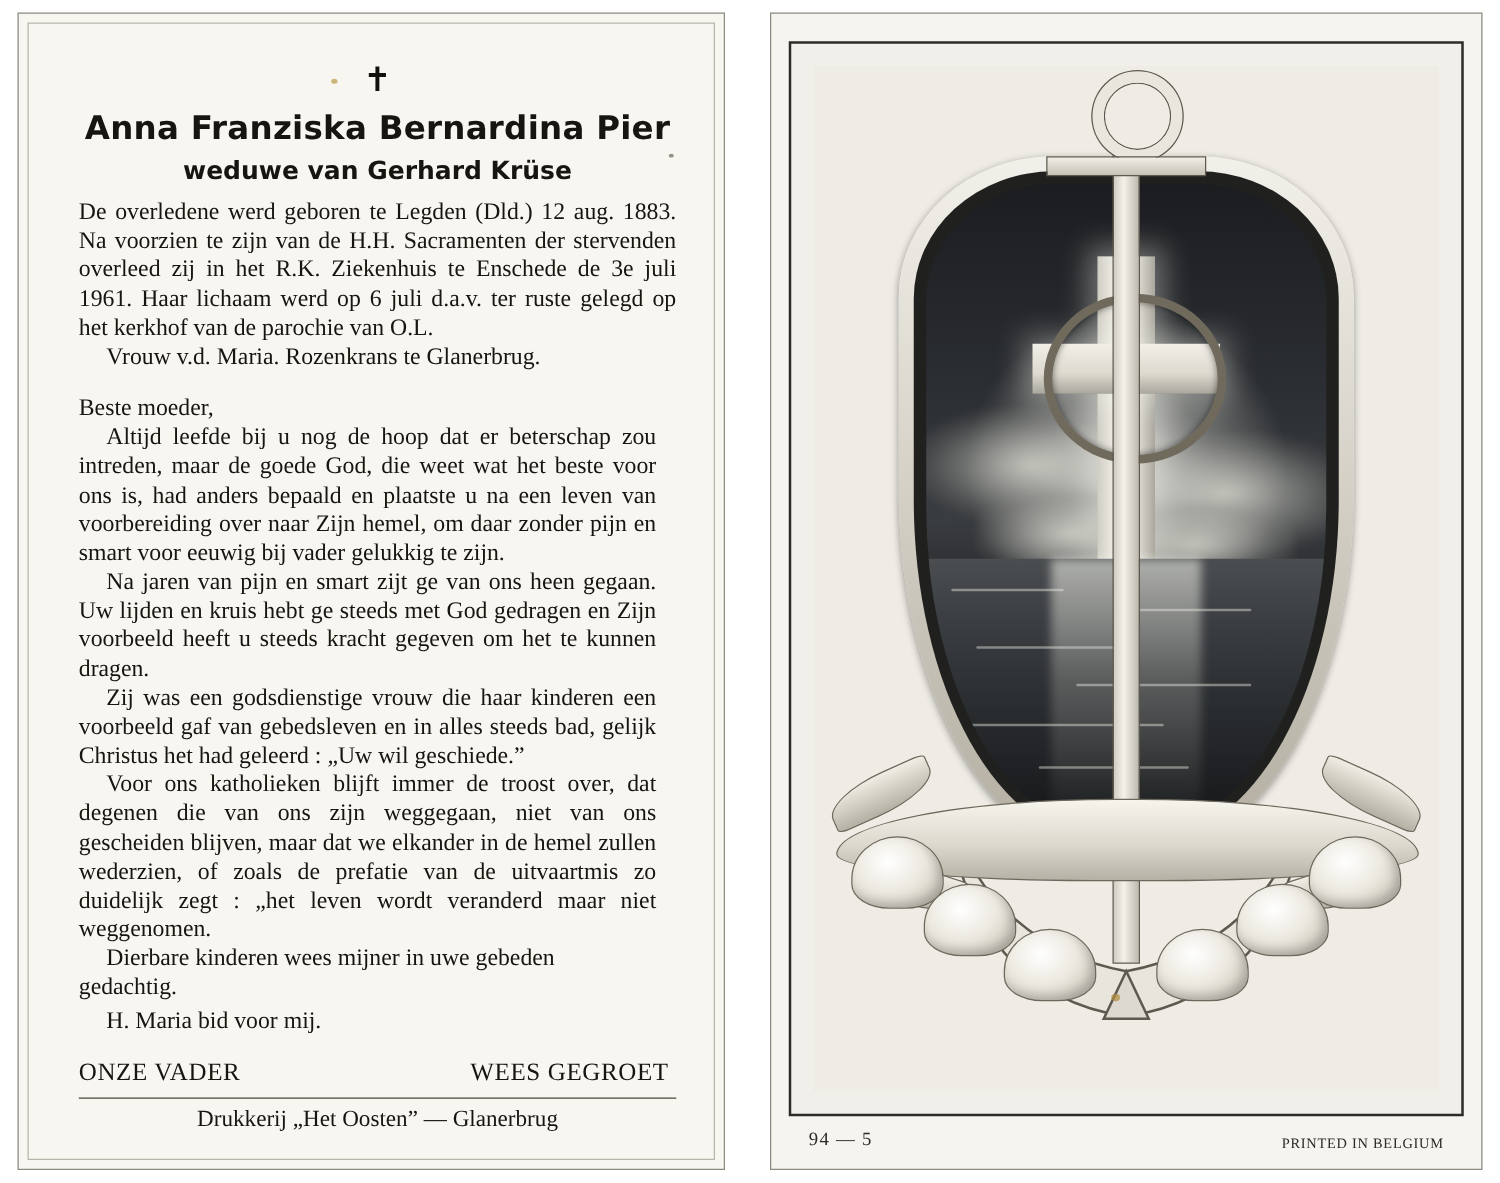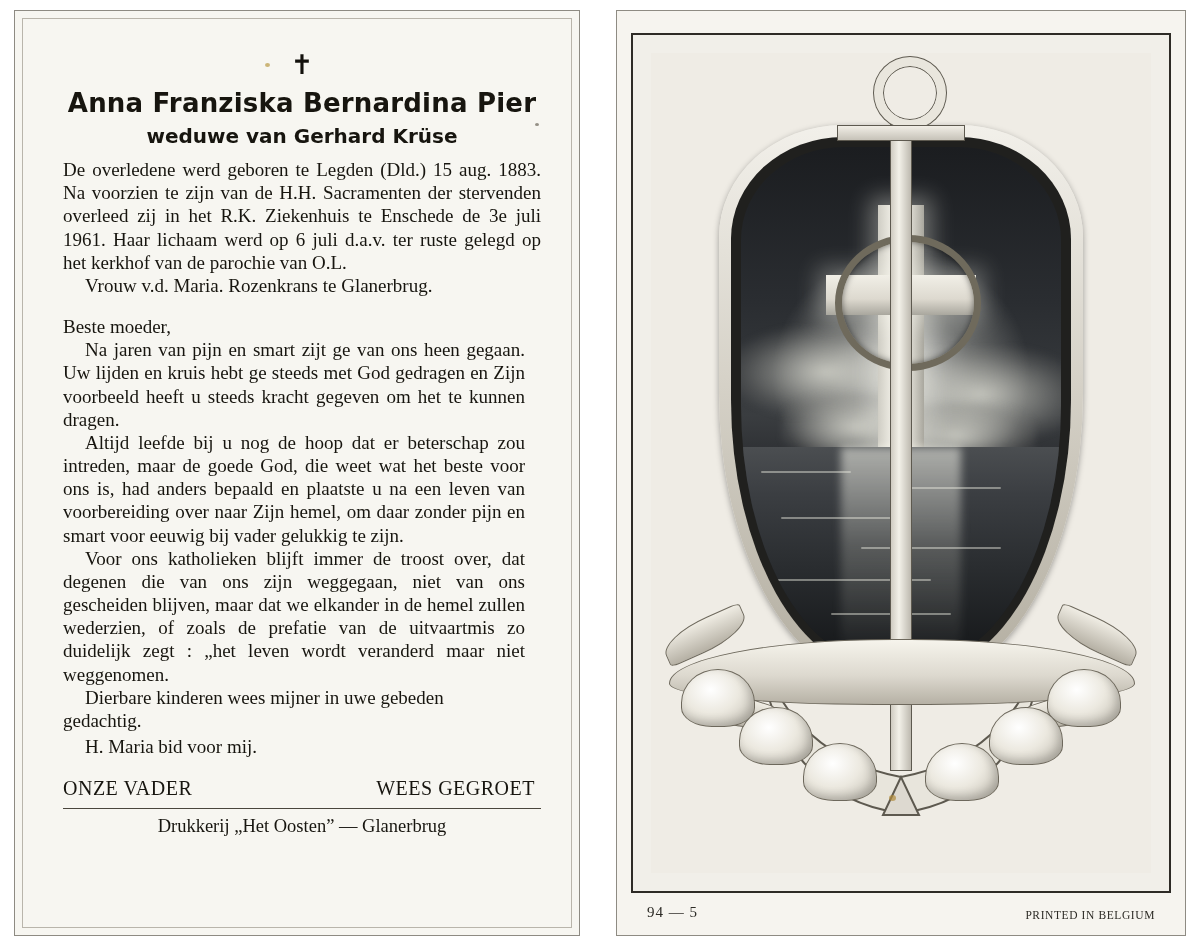--- a/index.html
+++ b/index.html
@@ -408,30 +408,31 @@
       <div class="left-content">
 
         <div class="cross-glyph">✝</div>
 
 
         <h1 class="deceased-name">Anna Franziska Bernardina Pier</h1>
 
         <p class="spouse-line">weduwe van Gerhard Krüse</p>
 
         <div class="bio-block">
-          <p>De overledene werd geboren te Legden (Dld.) 15 aug. 1883. Na voorzien te zijn van de H.H. Sacramenten der stervenden overleed zij in het R.K. Ziekenhuis te Enschede de 3e juli 1961. Haar lichaam werd op 6 juli d.a.v. ter ruste gelegd op het kerkhof van de parochie van O.L.</p>
+          <p>De overledene werd geboren te Legden (Dld.) 12 aug. 1883. Na voorzien te zijn van de H.H. Sacramenten der stervenden overleed zij in het R.K. Ziekenhuis te Enschede de 3e juli 1961. Haar lichaam werd op 6 juli d.a.v. ter ruste gelegd op het kerkhof van de parochie van O.L.</p>
           <p class="indent">Vrouw v.d. Maria. Rozenkrans te Glanerbrug.</p>
         </div>
 
         <div class="divider-gap"></div>
 
         <div class="letter">
           <p class="salutation">Beste moeder,</p>
+          <p class="indent">Altijd leefde bij u nog de hoop dat er beterschap zou intreden, maar de goede God, die weet wat het beste voor ons is, had anders bepaald en plaatste u na een leven van voorbereiding over naar Zijn hemel, om daar zonder pijn en smart voor eeuwig bij vader gelukkig te zijn.</p>
           <p class="indent">Na jaren van pijn en smart zijt ge van ons heen gegaan. Uw lijden en kruis hebt ge steeds met God gedragen en Zijn voorbeeld heeft u steeds kracht gegeven om het te kunnen dragen.</p>
-          <p class="indent">Altijd leefde bij u nog de hoop dat er beterschap zou intreden, maar de goede God, die weet wat het beste voor ons is, had anders bepaald en plaatste u na een leven van voorbereiding over naar Zijn hemel, om daar zonder pijn en smart voor eeuwig bij vader gelukkig te zijn.</p>
+          <p class="indent">Zij was een godsdienstige vrouw die haar kinderen een voorbeeld gaf van gebedsleven en in alles steeds bad, gelijk Christus het had geleerd : „Uw wil geschiede.”</p>
           <p class="indent">Voor ons katholieken blijft immer de troost over, dat degenen die van ons zijn weggegaan, niet van ons gescheiden blijven, maar dat we elkander in de hemel zullen wederzien, of zoals de prefatie van de uitvaartmis zo duidelijk zegt : „het leven wordt veranderd maar niet weggenomen.</p>
           <p class="indent last">Dierbare kinderen wees mijner in uwe gebeden gedachtig.</p>
         </div>
 
         <p class="maria-line">H. Maria bid voor mij.</p>
 
         <div class="prayers-row">
           <span>ONZE VADER</span>
           <span>WEES GEGROET</span>
         </div>

